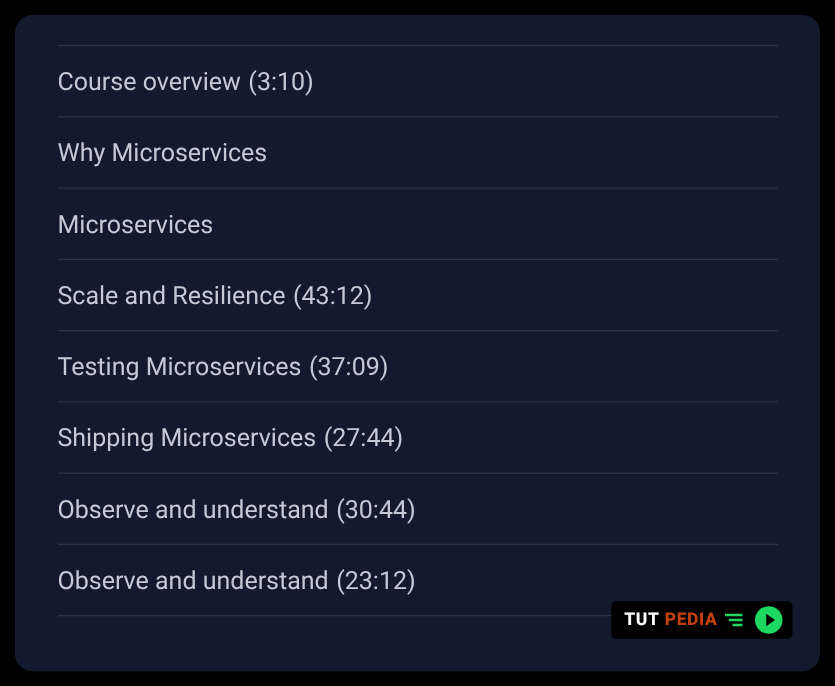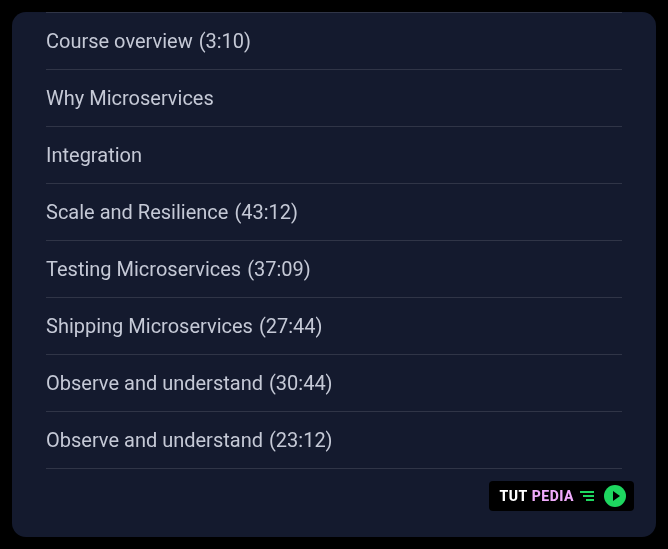--- a/index.html
+++ b/index.html
@@ -15,21 +15,21 @@
       display: flex;
       align-items: flex-start;
       justify-content: center;
       padding: 12px;
     }
     .card {
       background: #141a2e;
       border-radius: 14px;
       width: 100%;
       height: 100%;
-      padding: 0 34px 8px 34px;
+      padding: 24px 34px 8px 34px;
       position: relative;
       overflow: hidden;
     }
     .list-item {
       color: #c5c9d6;
       font-size: 20px;
       font-weight: 400;
       padding: 16px 0;
       border-bottom: 1px solid rgba(255,255,255,0.12);
       cursor: pointer;
@@ -52,21 +52,21 @@
       gap: 4px;
       margin-top: 22px;
     }
     .badge-tut {
       color: #fff;
       font-weight: 800;
       font-size: 14px;
       letter-spacing: 0.5px;
     }
     .badge-pedia {
-      color: #f0abfc;
+      color: #c2410c;
       font-weight: 800;
       font-size: 14px;
       letter-spacing: 0.5px;
     }
     .badge-icon {
       width: 22px;
       height: 22px;
       background: #1ed760;
       border-radius: 50%;
       display: flex;
@@ -104,21 +104,21 @@
 <div class="card">
   <div id="course-list">
       <div class="list-item">
         <span>Course overview</span>
         <span>(3:10)</span>
       </div>
       <div class="list-item">
         <span>Why Microservices</span>
       </div>
       <div class="list-item">
-        <span>Integration</span>
+        <span>Microservices</span>
       </div>
       <div class="list-item">
         <span>Scale and Resilience</span>
         <span>(43:12)</span>
       </div>
       <div class="list-item">
         <span>Testing Microservices</span>
         <span>(37:09)</span>
       </div>
       <div class="list-item">

